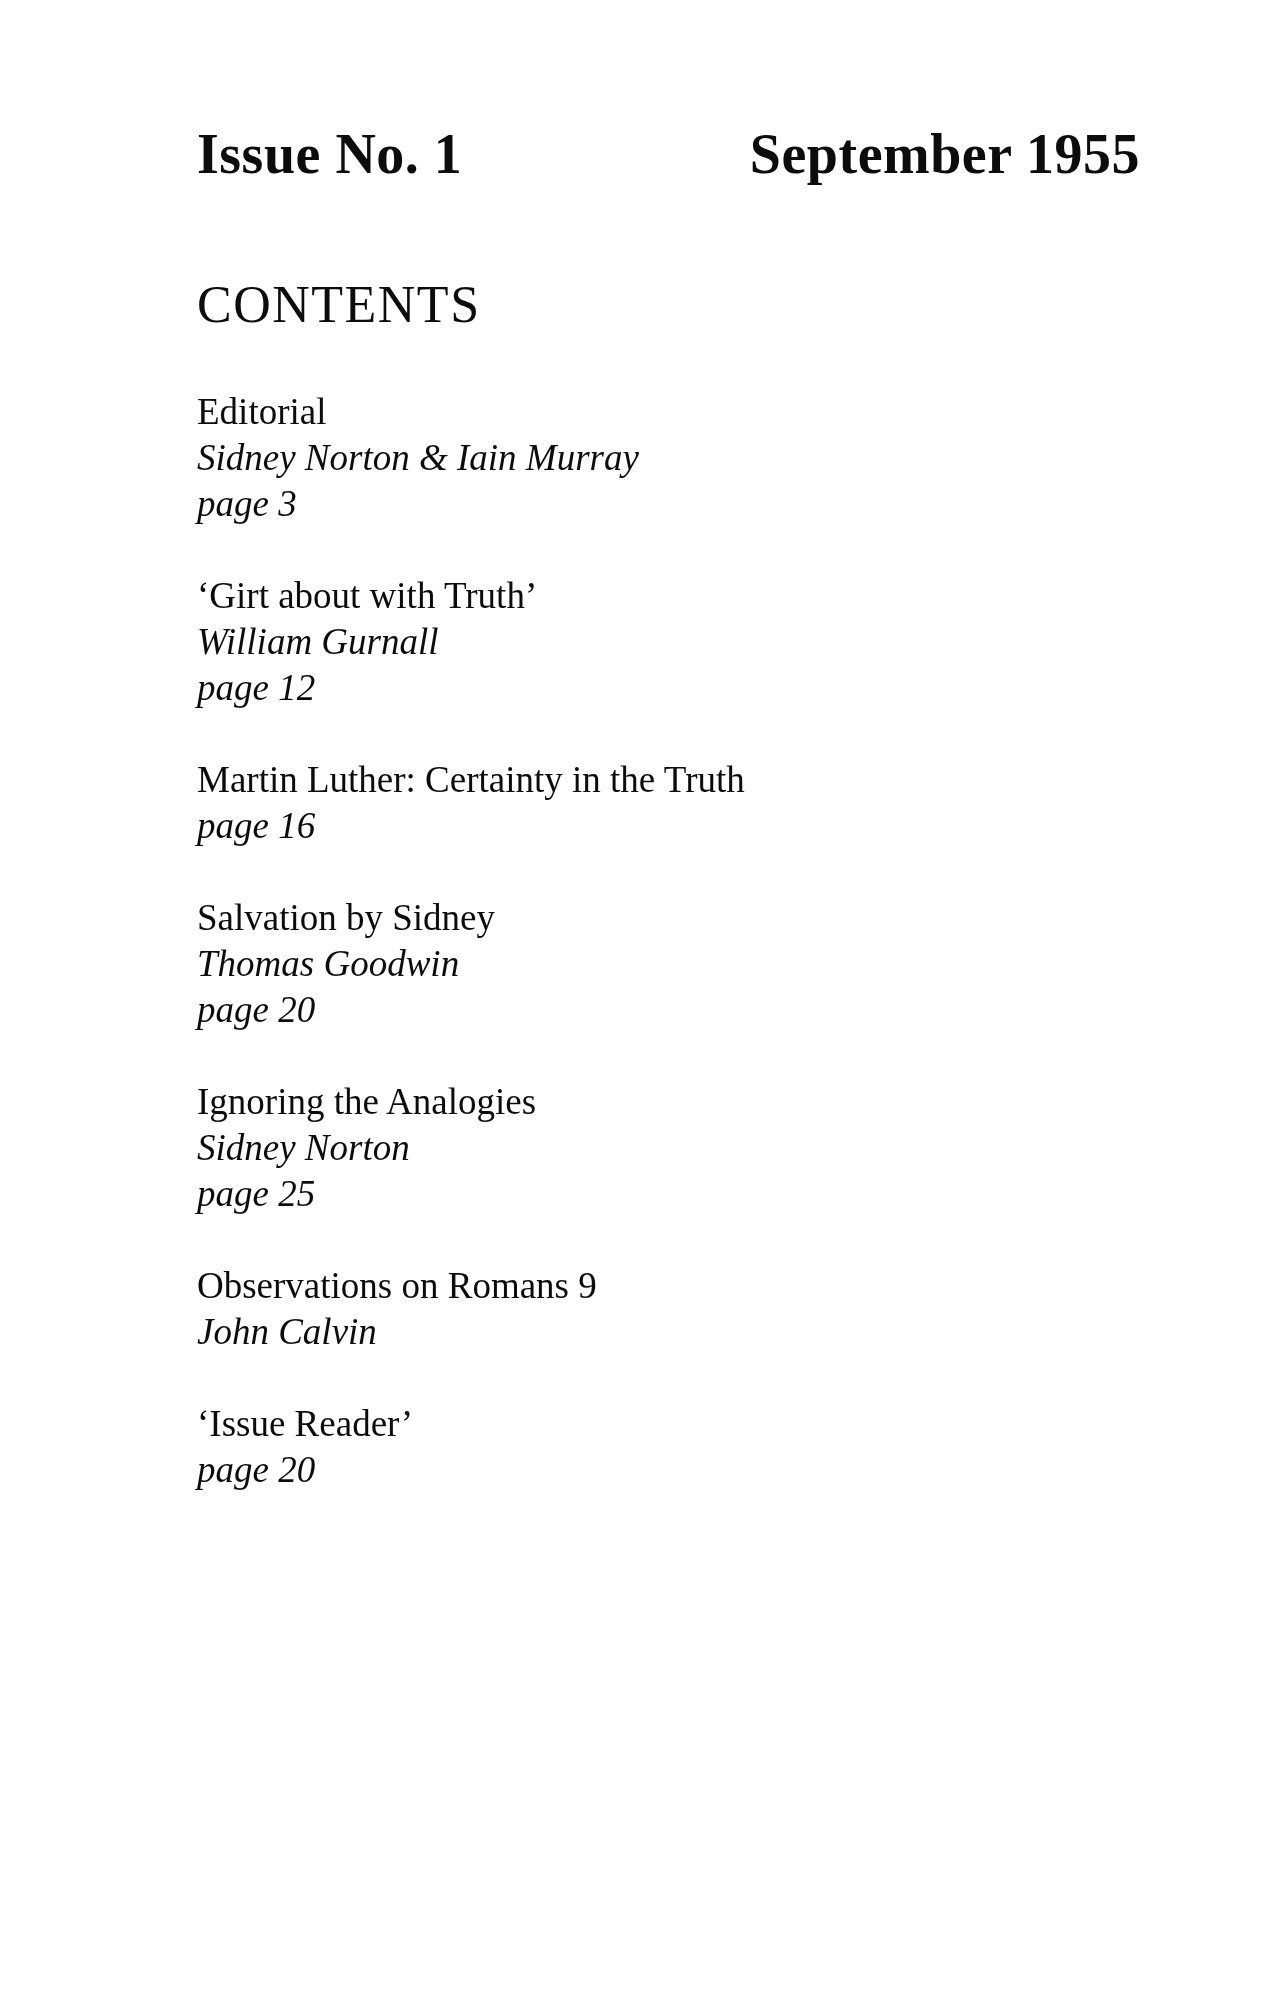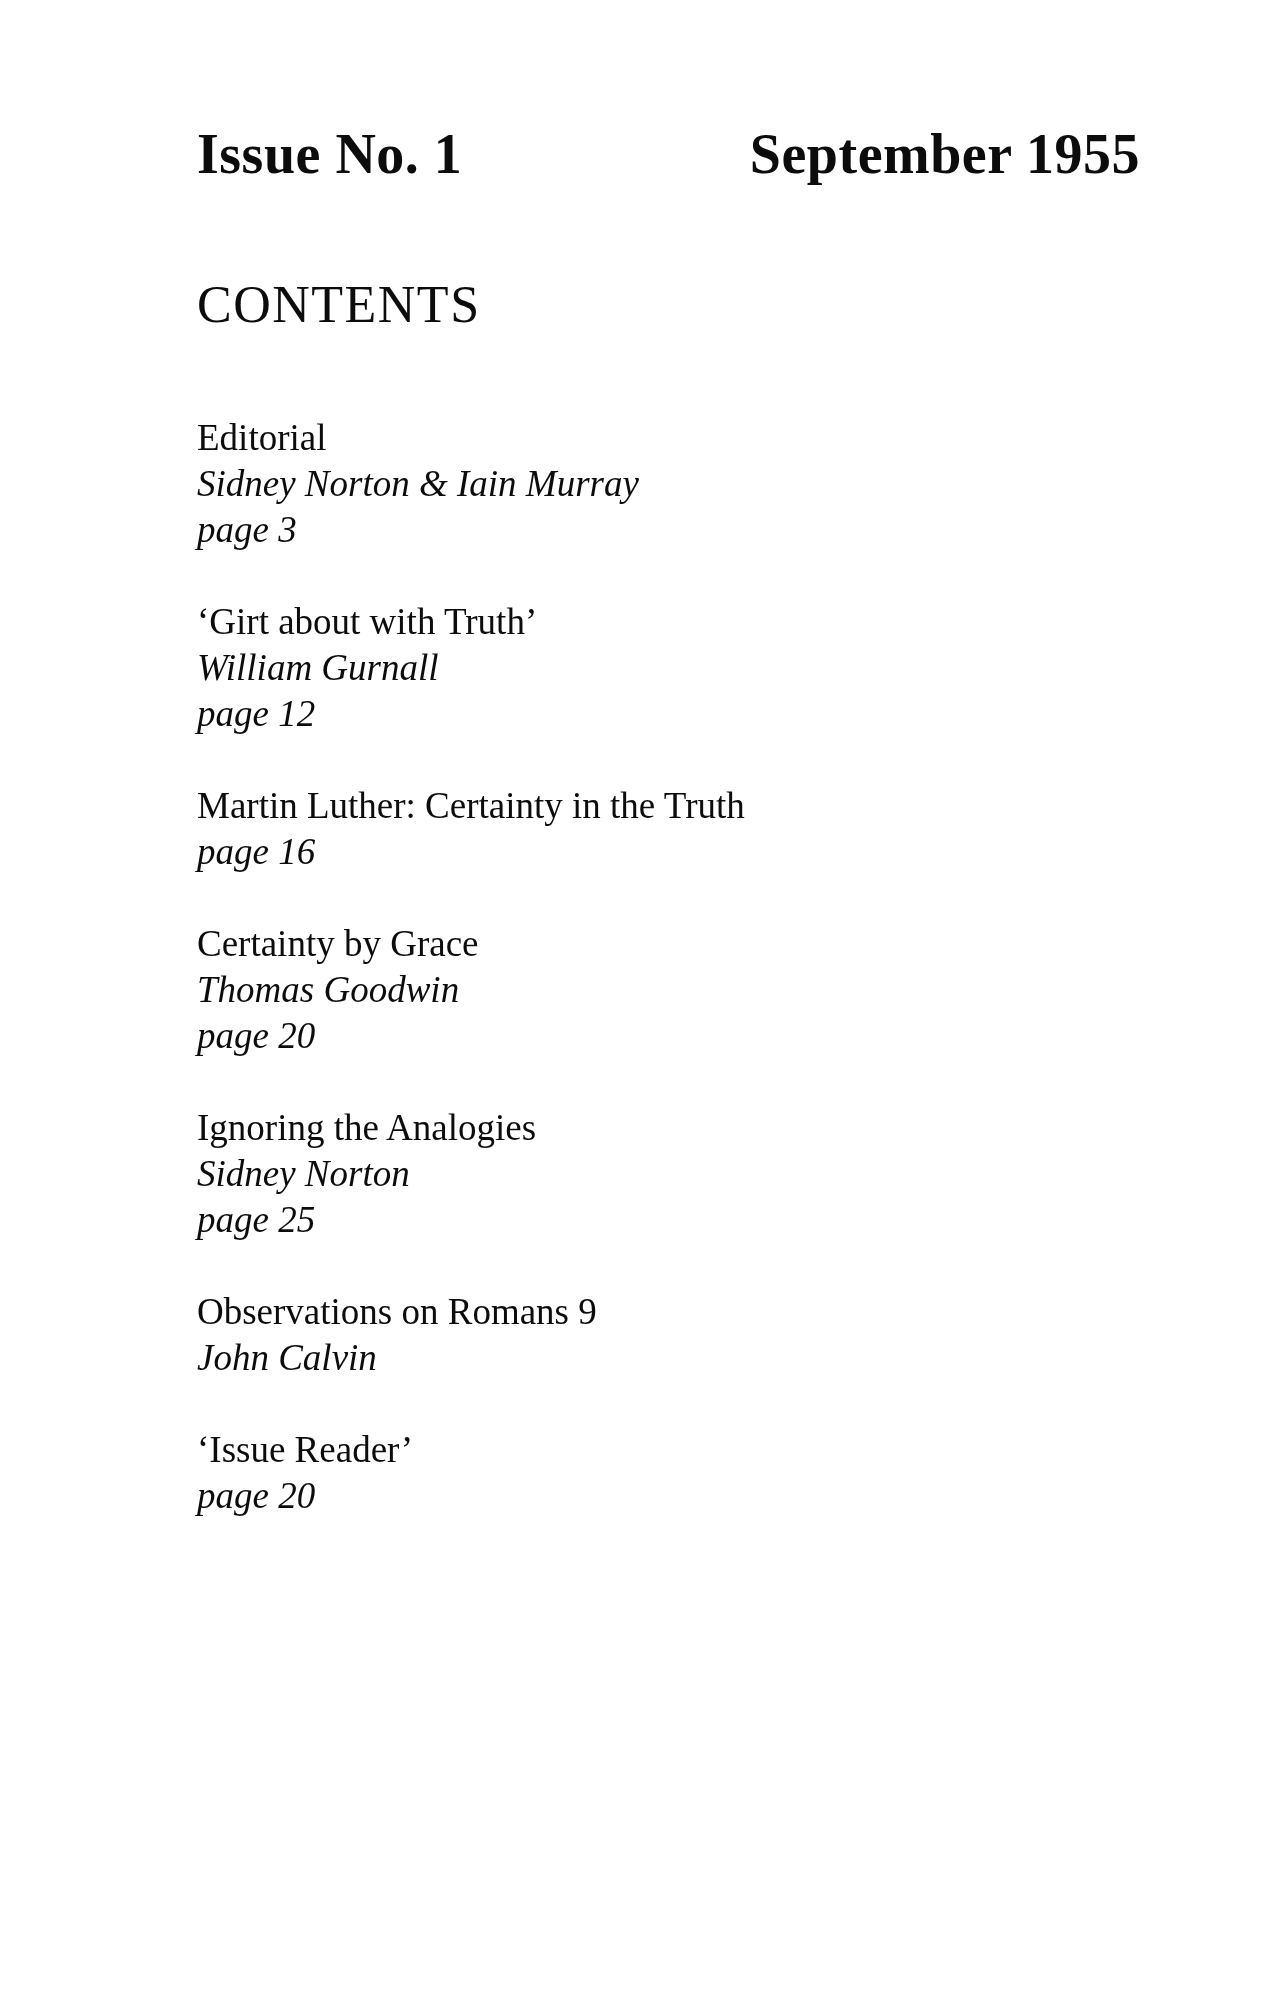--- a/index.html
+++ b/index.html
@@ -28,21 +28,21 @@
     letter-spacing: 0.5px;
   }
   .contents-heading {
     margin: 88px 0 0 0;
     font-size: 52px;
     font-weight: normal;
     letter-spacing: 1.5px;
     line-height: 1.2;
   }
   .entries {
-    margin-top: 78px;
+    margin-top: 52px;
   }
   .entry {
     font-size: 37px;
     line-height: 46px;
     margin-bottom: 46px;
   }
   .entry-title {
     font-style: normal;
   }
   .entry-author,
@@ -76,21 +76,21 @@
     <div class="entry-page">page 12</div>
   </div>
 
   <div class="entry">
     <div class="entry-title">Martin Luther: Certainty in the Truth</div>
 
     <div class="entry-page">page 16</div>
   </div>
 
   <div class="entry">
-    <div class="entry-title">Certainty by Grace</div>
+    <div class="entry-title">Salvation by Sidney</div>
     <div class="entry-author">Thomas Goodwin</div>
     <div class="entry-page">page 20</div>
   </div>
 
   <div class="entry">
     <div class="entry-title">Ignoring the Analogies</div>
     <div class="entry-author">Sidney Norton</div>
     <div class="entry-page">page 25</div>
   </div>
 

